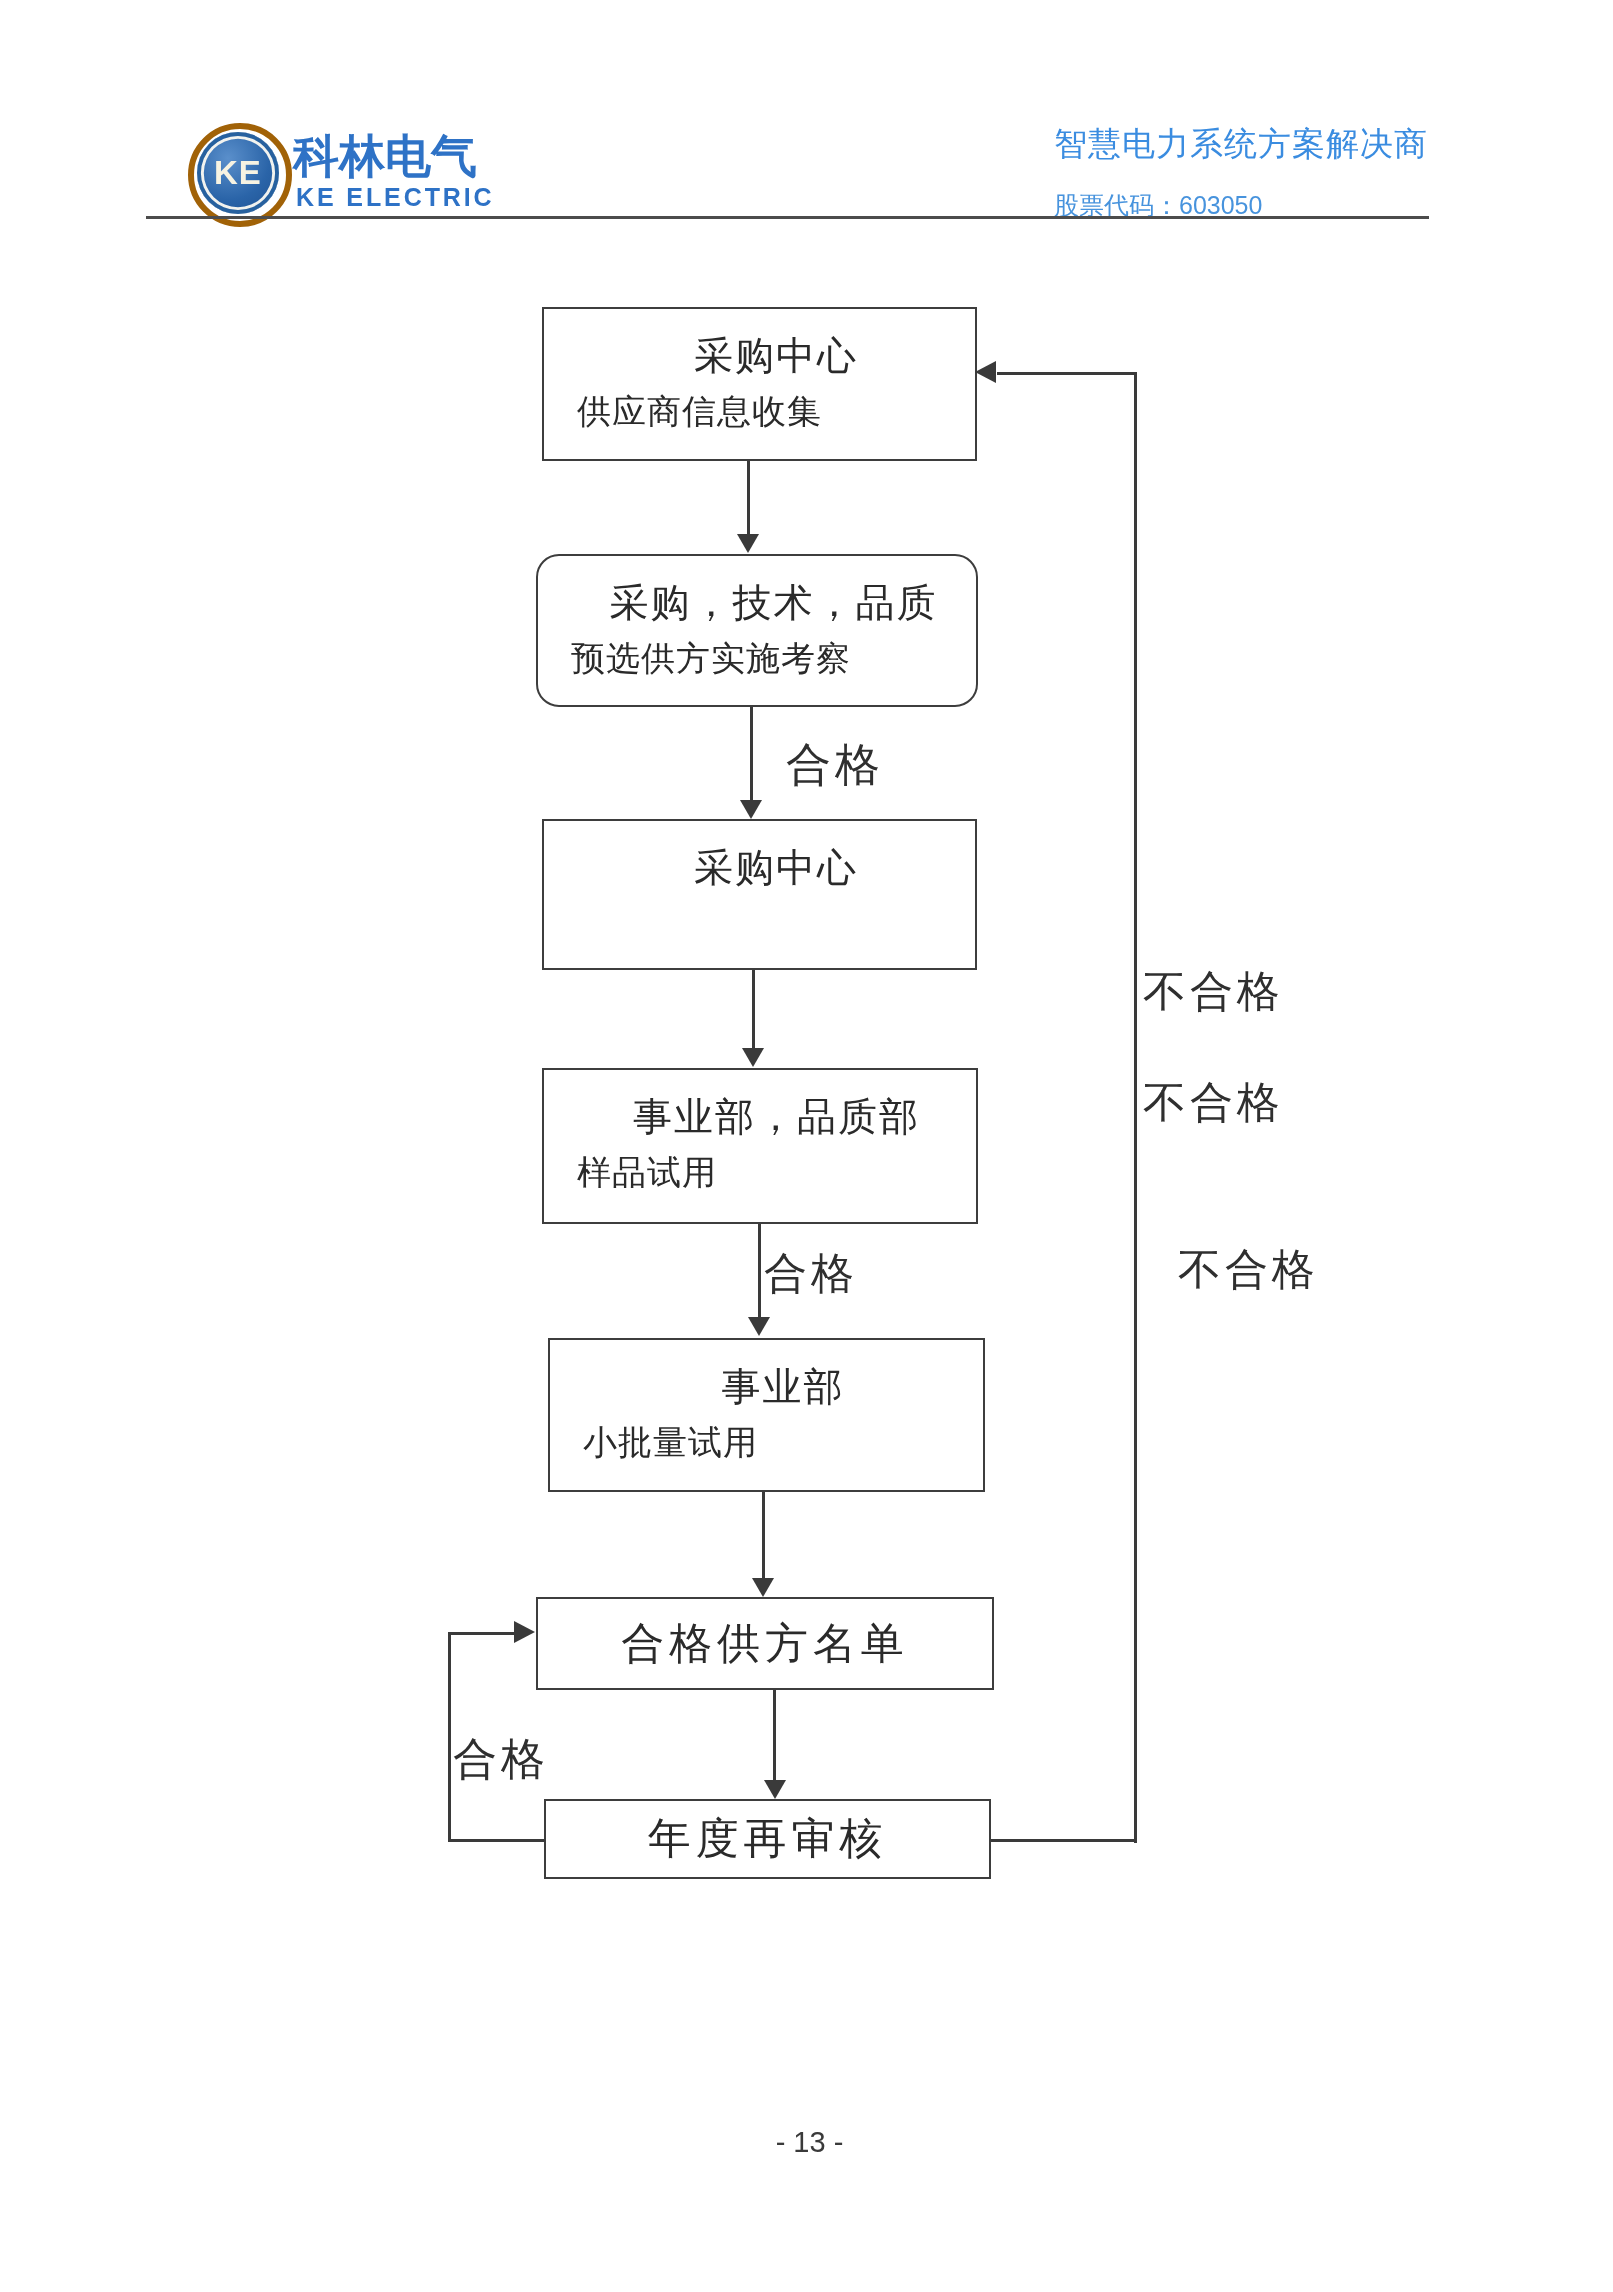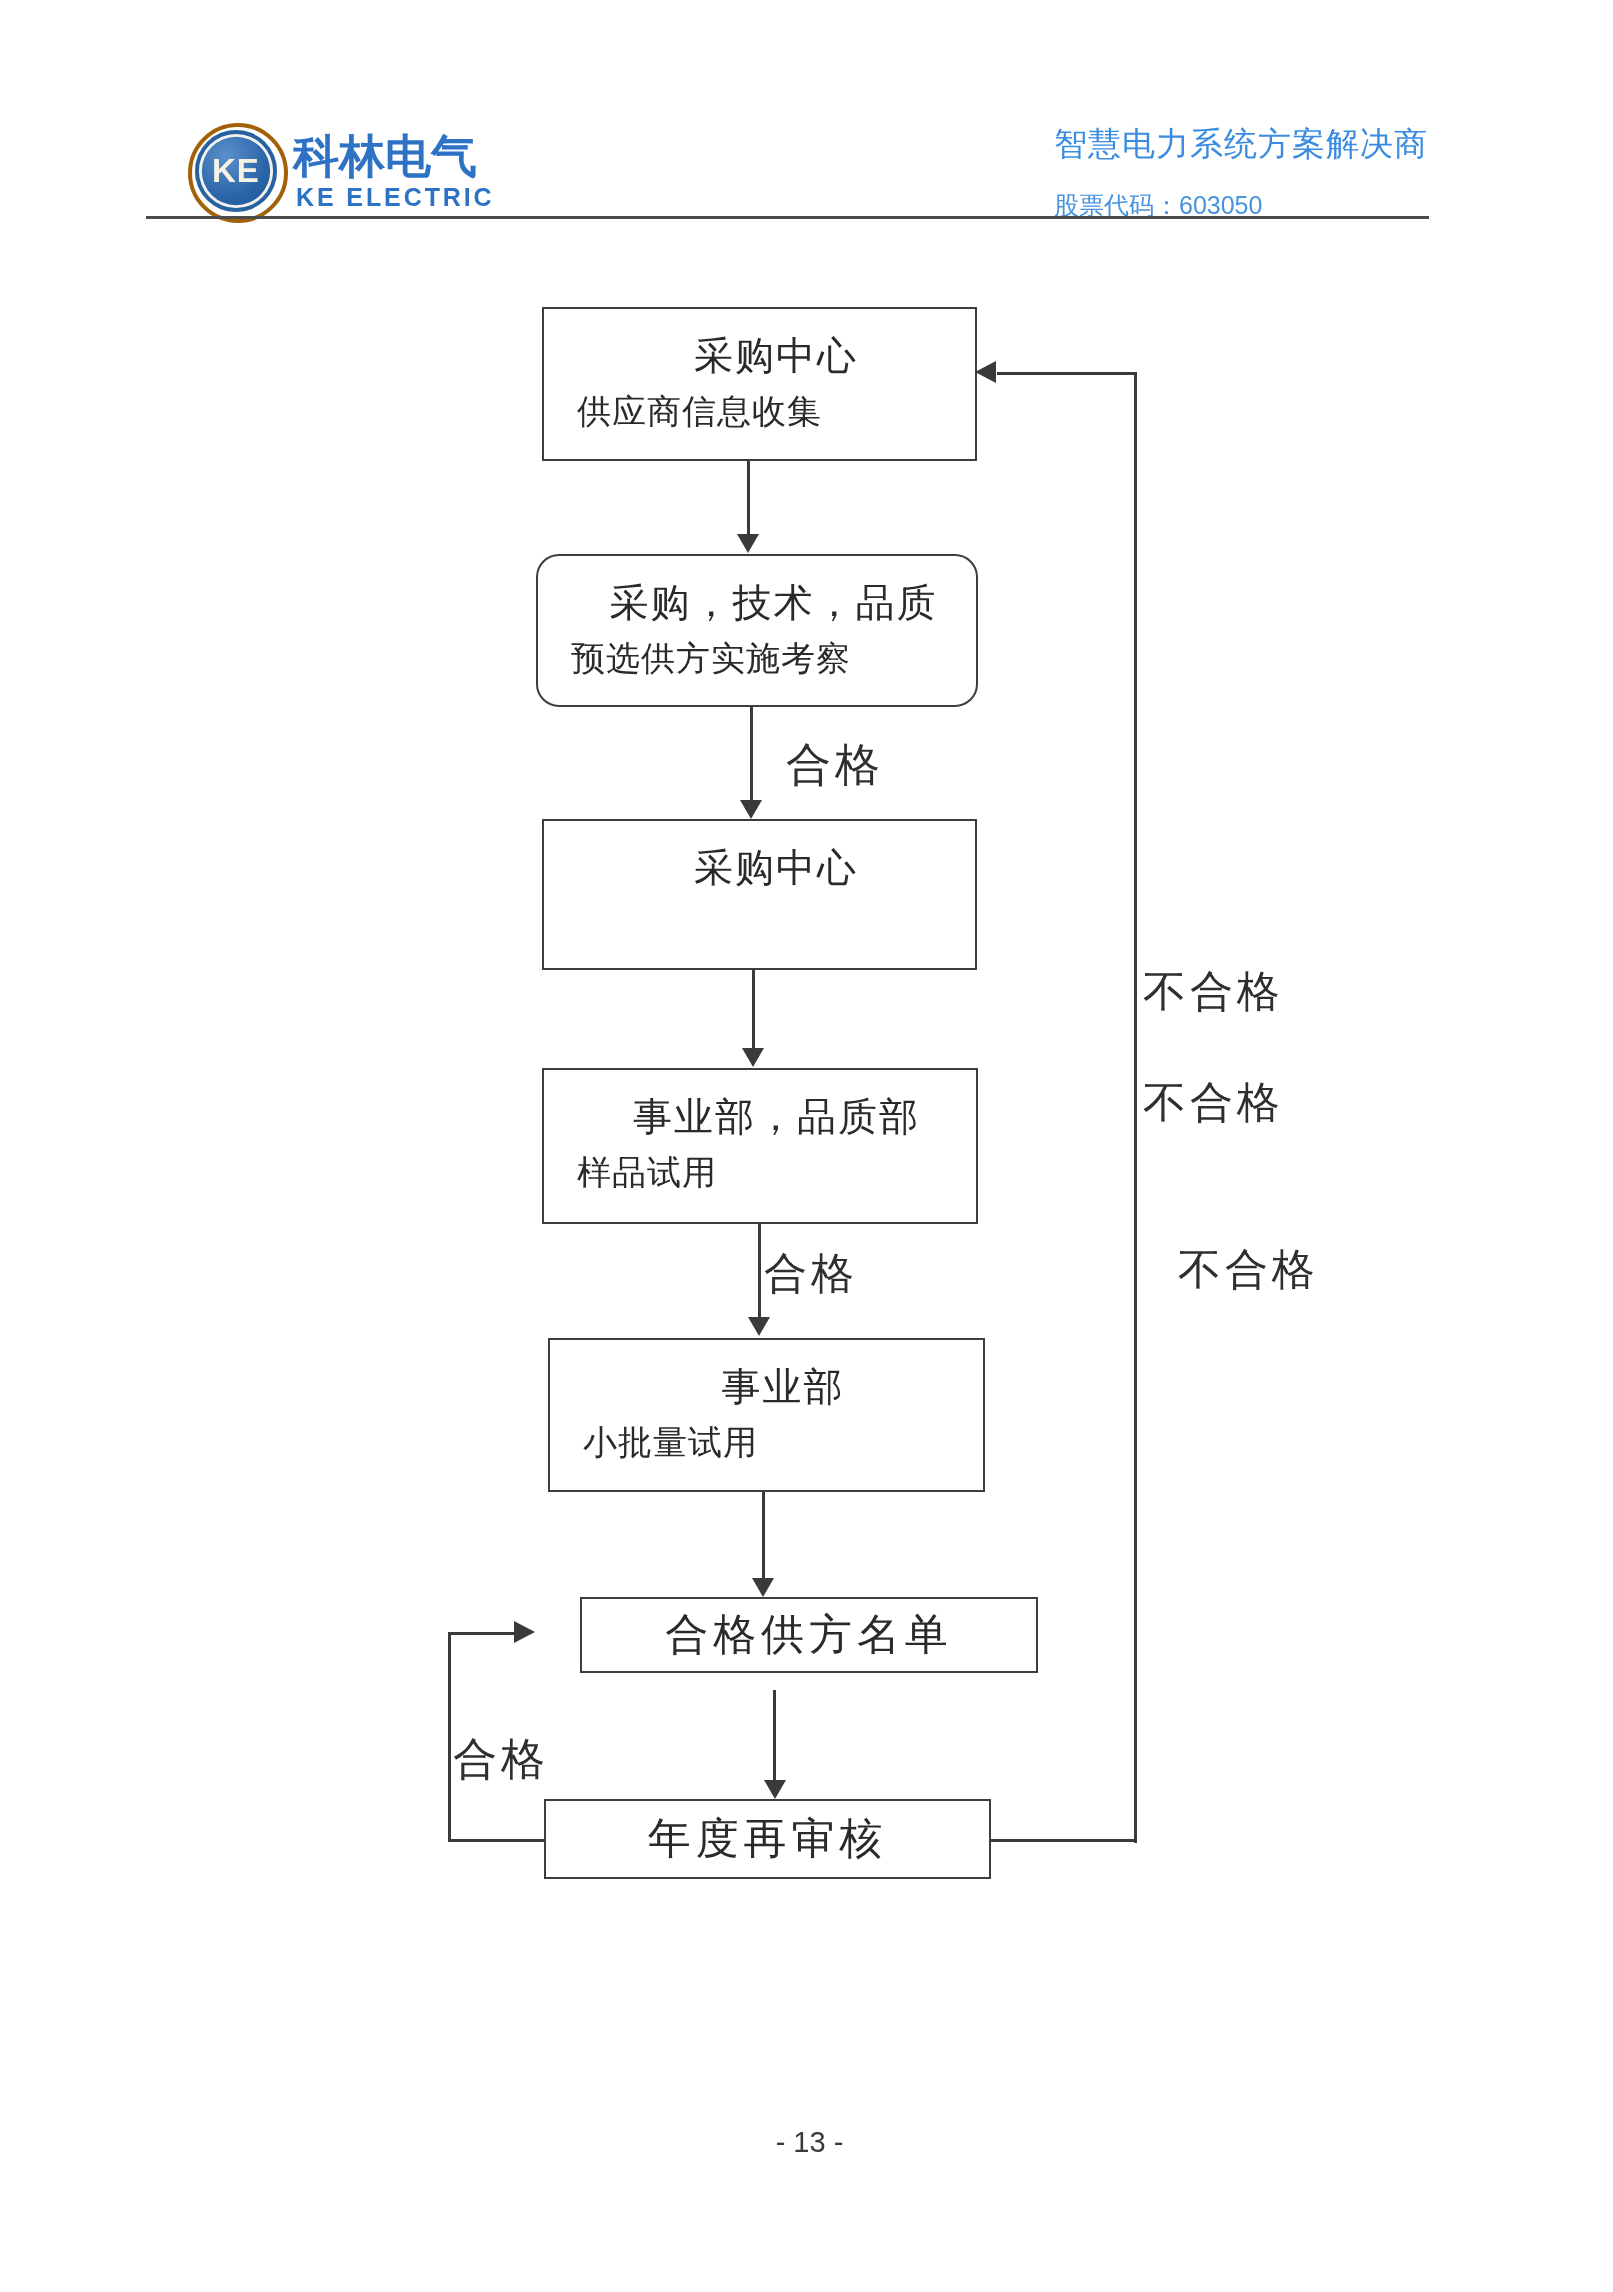--- a/index.html
+++ b/index.html
@@ -9,21 +9,21 @@
     margin:0 auto;
     background:#ffffff;
     overflow:hidden;
     font-family:"Liberation Serif","DejaVu Serif",serif;
     color:#2a2a2a;
   }
   
   .hdr-sans{font-family:"Liberation Sans","DejaVu Sans",sans-serif;}
   .logo{
     position:absolute;left:188px;top:123px;width:92px;height:92px;
-    border-radius:50%;border:4px solid #a16207;background:#fff;
+    border-radius:50%;border:6px solid #a16207;background:#fff;
   }
   .logo-disc{
     position:absolute;left:2.9px;top:2.9px;width:82px;height:82px;border-radius:50%;
     background:radial-gradient(circle at 38% 32%,#5a8fcb 0%,#2a64a8 55%,#1c4f8e 100%);
     box-shadow:inset 0 0 0 3.9px #27619f, inset 0 0 0 6.8px rgba(252,250,242,.95);
     display:flex;align-items:center;justify-content:center;
   }
   .logo-disc span{
     font-family:"Liberation Sans",sans-serif;font-weight:bold;
     font-size:33px;color:#f7f3e2;letter-spacing:1px;
@@ -48,21 +48,21 @@
   .head-right{position:absolute;width:0;height:0;border-top:11.7px solid transparent;border-bottom:11.7px solid transparent;border-left:21.5px solid #3a3a3a;}
 
   .lbl{position:absolute;font-size:43px;line-height:1;letter-spacing:3.9px;white-space:nowrap;color:#2f2f2f;}
 
   
   .b1{left:542px;top:307px;width:435px;height:154px;}
   .b2{left:536px;top:554px;width:442px;height:153px;border-radius:23px;}
   .b3{left:542px;top:819px;width:435px;height:151px;}
   .b4{left:542px;top:1068px;width:436px;height:156px;}
   .b5{left:548px;top:1338px;width:437px;height:154px;}
-  .b6{left:536px;top:1597px;width:458px;height:76px;margin-left:44px;}
+  .b6{left:536px;top:1597px;width:458px;height:93px;}
   .b7{left:544px;top:1799px;width:447px;height:80px;}
 
   
   .pagenum{
     position:absolute;left:712px;top:2126px;width:195px;text-align:center;
     font-size:29px;color:#3a3a3a;font-family:"Liberation Sans","DejaVu Sans",sans-serif;
   }
 </style>
 </head>
 <body>

